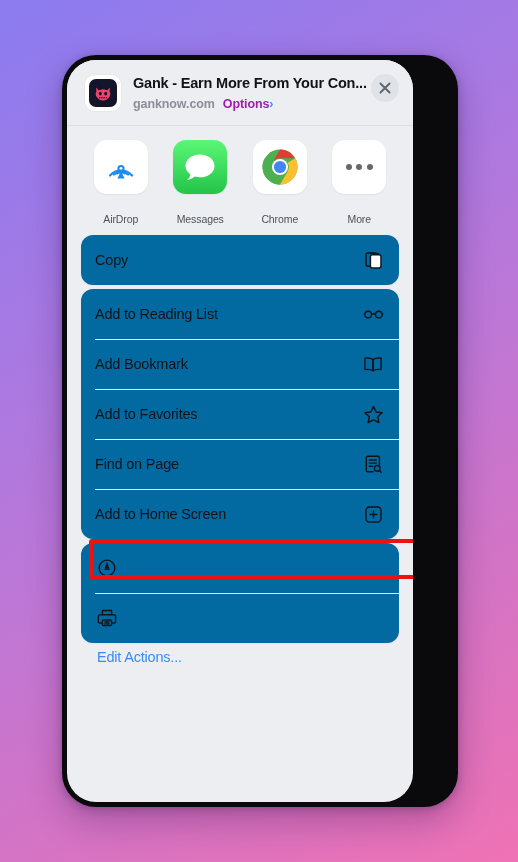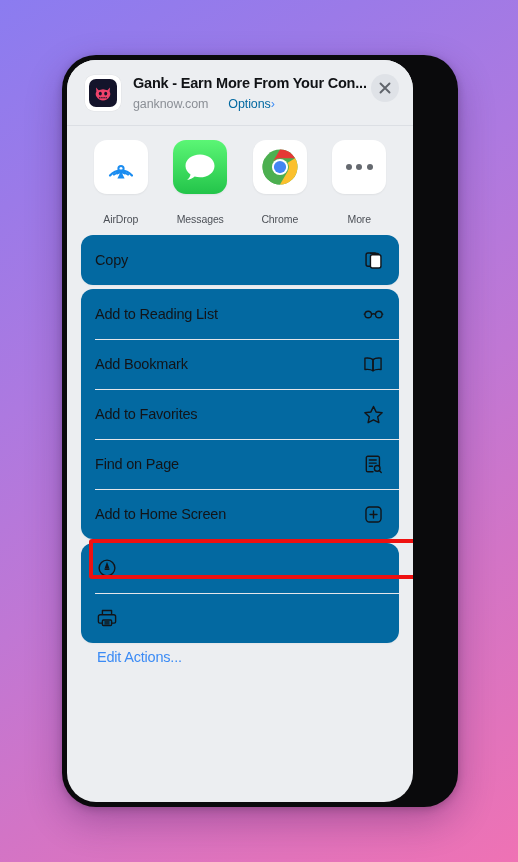--- a/index.html
+++ b/index.html
@@ -59,23 +59,23 @@
     border-radius:7px;
     background:#14142b;
     display:flex; align-items:center; justify-content:center;
   }
   .header-text { margin-left:12px; flex:1 1 auto; min-width:0; padding-top:0px; }
   #sheet-title {
     font-size:14.5px; font-weight:bold; color:#111316;
     letter-spacing:-.2px; line-height:18px;
     white-space:nowrap; overflow:hidden;
   }
-  .sub-line { display:flex; align-items:baseline; gap:20px; margin-top:2px; }
+  .sub-line { display:flex; align-items:baseline; gap:8px; margin-top:2px;font-weight:bold; }
   #sheet-domain { font-size:12.5px; color:#8b8f96; letter-spacing:-.1px; }
-  #sheet-options { font-size:12.5px; color:#0369a1; letter-spacing:-.1px; }
+  #sheet-options { font-size:12.5px; color:#a21caf; letter-spacing:-.1px; }
   #close-btn {
     position:absolute; right:14px; top:14px;
     width:28px; height:28px; border-radius:50%;
     background:#dfe2e7;
     display:flex; align-items:center; justify-content:center;
     cursor:pointer; border:none;
   }
   
   #apps-row {
     display:flex;

